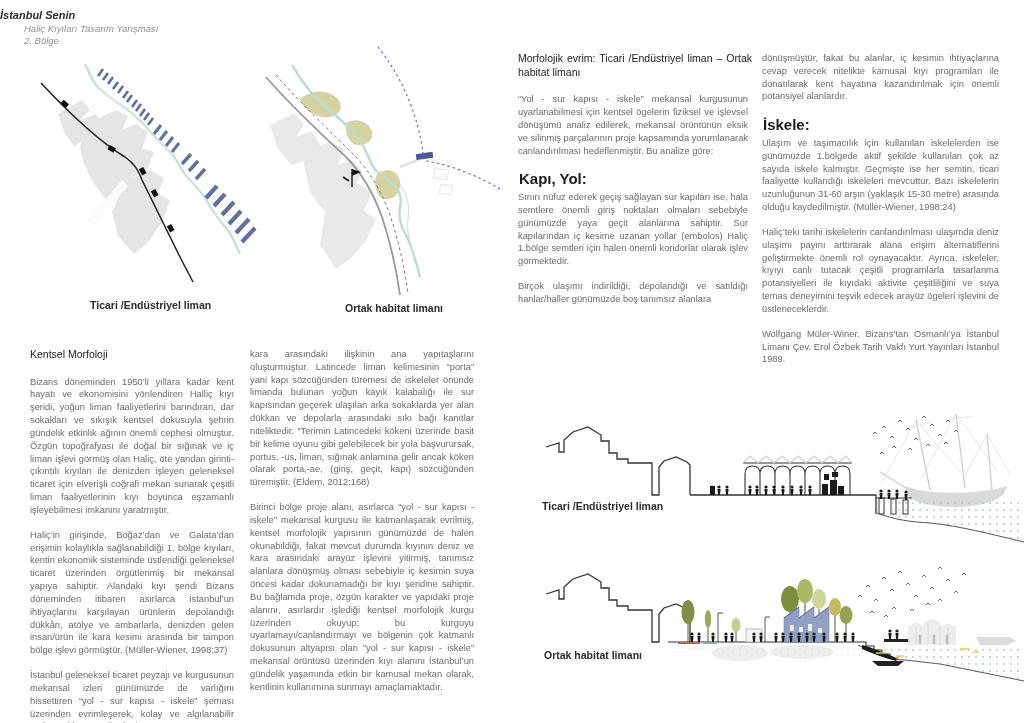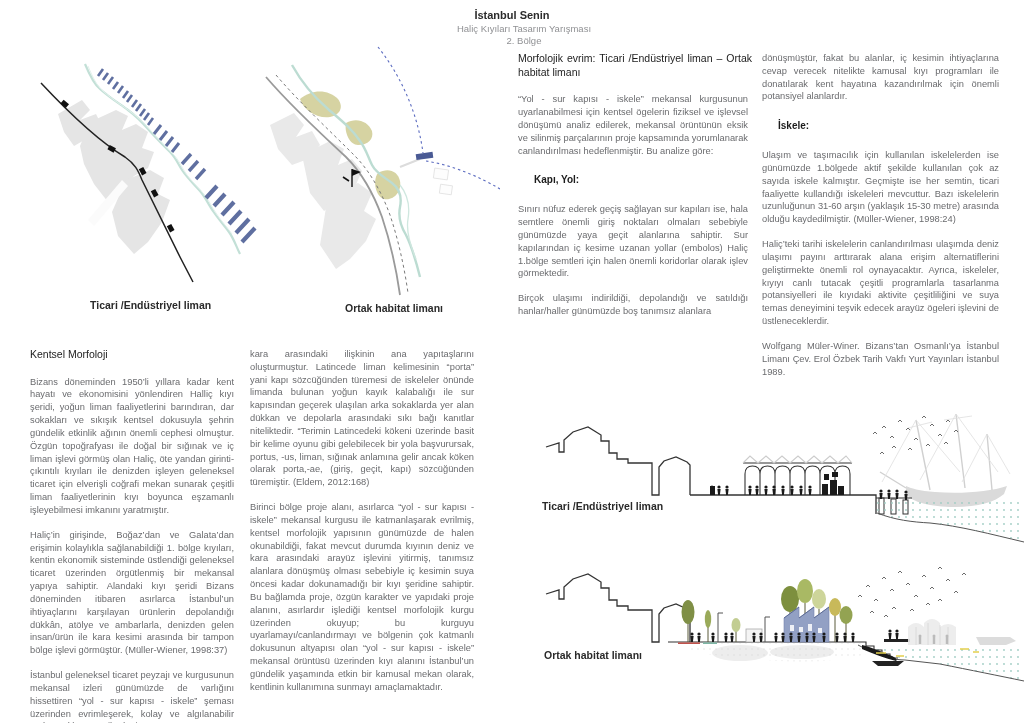--- a/index.html
+++ b/index.html
@@ -1,27 +1,27 @@
 <!DOCTYPE html>
 <html><head>
 <meta charset="utf-8">
 <style>
   html,body{margin:0;padding:0;background:#ffffff;}
   .board{position:relative;width:1024px;height:723px;background:#ffffff;overflow:hidden;
          font-family:"Liberation Sans", sans-serif;color:#58595b;}
   
-  .header{position:absolute;top:9px;left:0;right:0;text-align:center;line-height:1.25;}
+  .header{position:absolute;top:9px;left:0;right:0;text-align:left;line-height:1.25;font-style:italic;}
   .header .t1{font-size:11px;font-weight:bold;color:#2b2b2b;}
   .header .t2,.header .t3{font-size:9.5px;color:#909194;margin-left:24px;}
   
   .col{position:absolute;text-align:justify;font-size:9.3px;line-height:1.38;color:#6a6b6e;}
   .col p{margin:0 4px 12px 0;}
   .col p.after-sub{margin-top:0;}
   .colhead{font-size:10.5px;font-weight:normal;color:#1c1c1c;margin:0 0 14px 0;text-align:justify;line-height:1.3;}
-  .subhead{font-size:10px;font-weight:bold;color:#1c1c1c;margin:16px;}
+  .subhead{font-size:15px;font-weight:bold;color:#1c1c1c;margin:1px;}
   
   .maplabel{position:absolute;font-size:10.5px;font-weight:bold;color:#2a2a2a;}
   .seclabel{position:absolute;font-size:10.5px;font-weight:bold;color:#2a2a2a;}
   svg{position:absolute;display:block;}
 </style>
 </head>
 <body>
 
 <div class="board">
 

